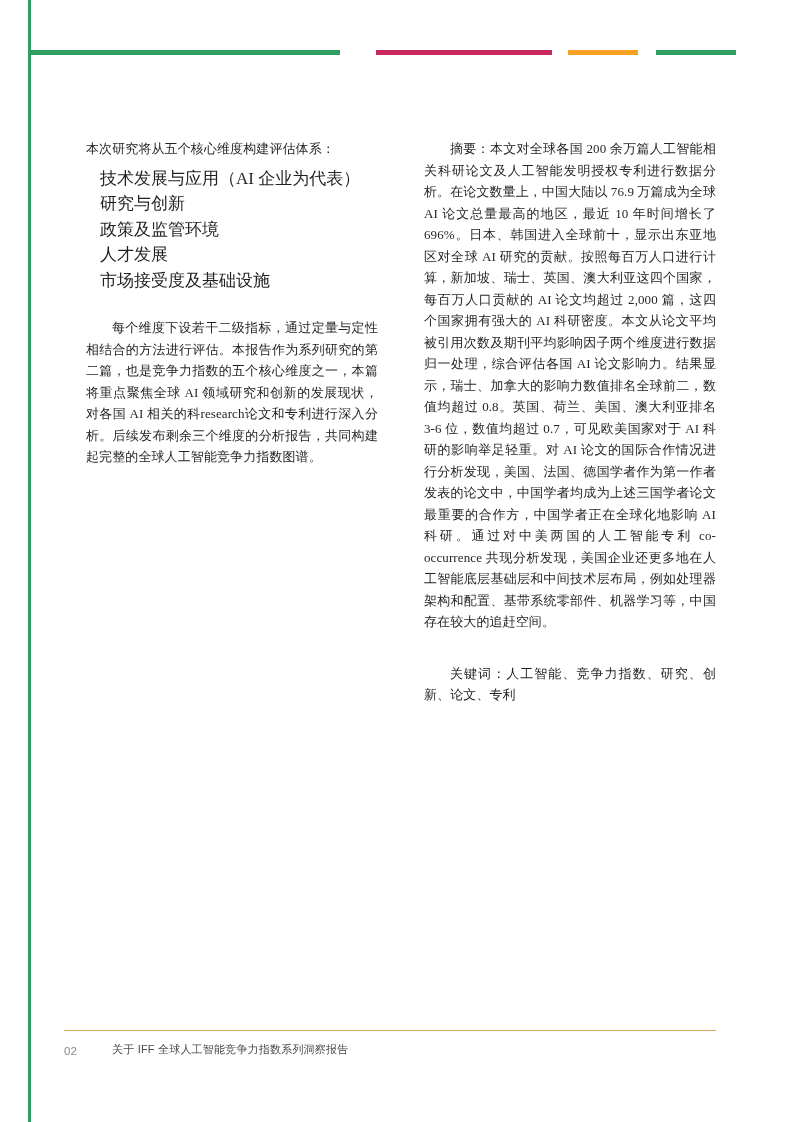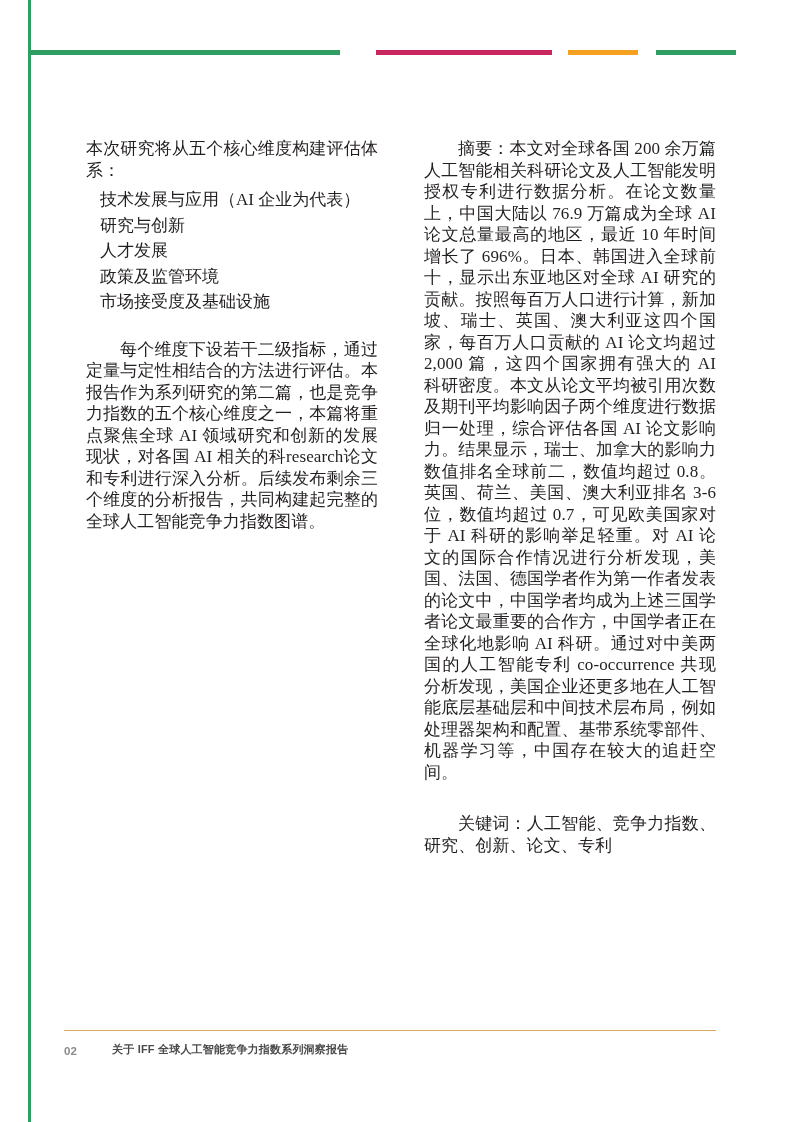--- a/index.html
+++ b/index.html
@@ -48,21 +48,21 @@
     left: 86px;
     width: 630px;
     display: flex;
     justify-content: space-between;
   }
   .col {
     width: 292px;
   }
   .col p {
     margin: 0 0 0 0;
-    font-size: 17px;
+    font-size: 13px;
     line-height: 21.5px;
     text-align: justify;
     text-justify: inter-ideograph;
     letter-spacing: 0.1px;
   }
   .lead-line {
     margin-bottom: 6px !important;
   }
   .dim-list {
     margin: 0;
@@ -97,21 +97,20 @@
   .footer {
     position: absolute;
     left: 64px;
     top: 1042px;
     width: 660px;
     display: flex;
     align-items: flex-end;
     color: #6f6f6f;
     font-size: 11px;
     font-family: "Liberation Sans", sans-serif;
-    font-weight: bold;
   }
   .footer .pageno {
     width: 48px;
     color: #8a8a8a;
     font-size: 11.5px;
   }
   .footer .fname {
     color: #4a4a4a;
     letter-spacing: 0.2px;
   }
@@ -128,22 +127,22 @@
   <div class="seg green2"></div>
 </div>
 
 <div class="columns">
 
   <div class="col">
     <p class="lead-line">本次研究将从五个核心维度构建评估体系：</p>
     <ul class="dim-list">
       <li>技术发展与应用（AI 企业为代表）</li>
       <li>研究与创新</li>
+      <li>政策及监管环境</li>
       <li>人才发展</li>
-      <li>政策及监管环境</li>
       <li>市场接受度及基础设施</li>
     </ul>
     <p class="gap-para indent">每个维度下设若干二级指标，通过定量与定性相结合的方法进行评估。本报告作为系列研究的第二篇，也是竞争力指数的五个核心维度之一，本篇将重点聚焦全球 AI 领域研究和创新的发展现状，对各国 AI 相关的科research论文和专利进行深入分析。后续发布剩余三个维度的分析报告，共同构建起完整的全球人工智能竞争力指数图谱。</p>
   </div>
 
   <div class="col">
     <p class="indent"><span>摘要：</span><span>本文对全球各国 200 余万篇人工智能相关科研论文及人工智能发明授权专利进行数据分析。在论文数量上，中国大陆以 76.9 万篇成为全球 AI 论文总量最高的地区，最近 10 年时间增长了 696%。日本、韩国进入全球前十，显示出东亚地区对全球 AI 研究的贡献。按照每百万人口进行计算，新加坡、瑞士、英国、澳大利亚这四个国家，每百万人口贡献的 AI 论文均超过 2,000 篇，这四个国家拥有强大的 AI 科研密度。本文从论文平均被引用次数及期刊平均影响因子两个维度进行数据归一处理，综合评估各国 AI 论文影响力。结果显示，瑞士、加拿大的影响力数值排名全球前二，数值均超过 0.8。英国、荷兰、美国、澳大利亚排名 3-6 位，数值均超过 0.7，可见欧美国家对于 AI 科研的影响举足轻重。对 AI 论文的国际合作情况进行分析发现，美国、法国、德国学者作为第一作者发表的论文中，中国学者均成为上述三国学者论文最重要的合作方，中国学者正在全球化地影响 AI 科研。通过对中美两国的人工智能专利 co-occurrence 共现分析发现，美国企业还更多地在人工智能底层基础层和中间技术层布局，例如处理器架构和配置、基带系统零部件、机器学习等，中国存在较大的追赶空间。</span></p>
     <p class="keywords indent"><span>关键词：</span><span>人工智能、竞争力指数、研究、创新、论文、专利</span></p>
   </div>
 

